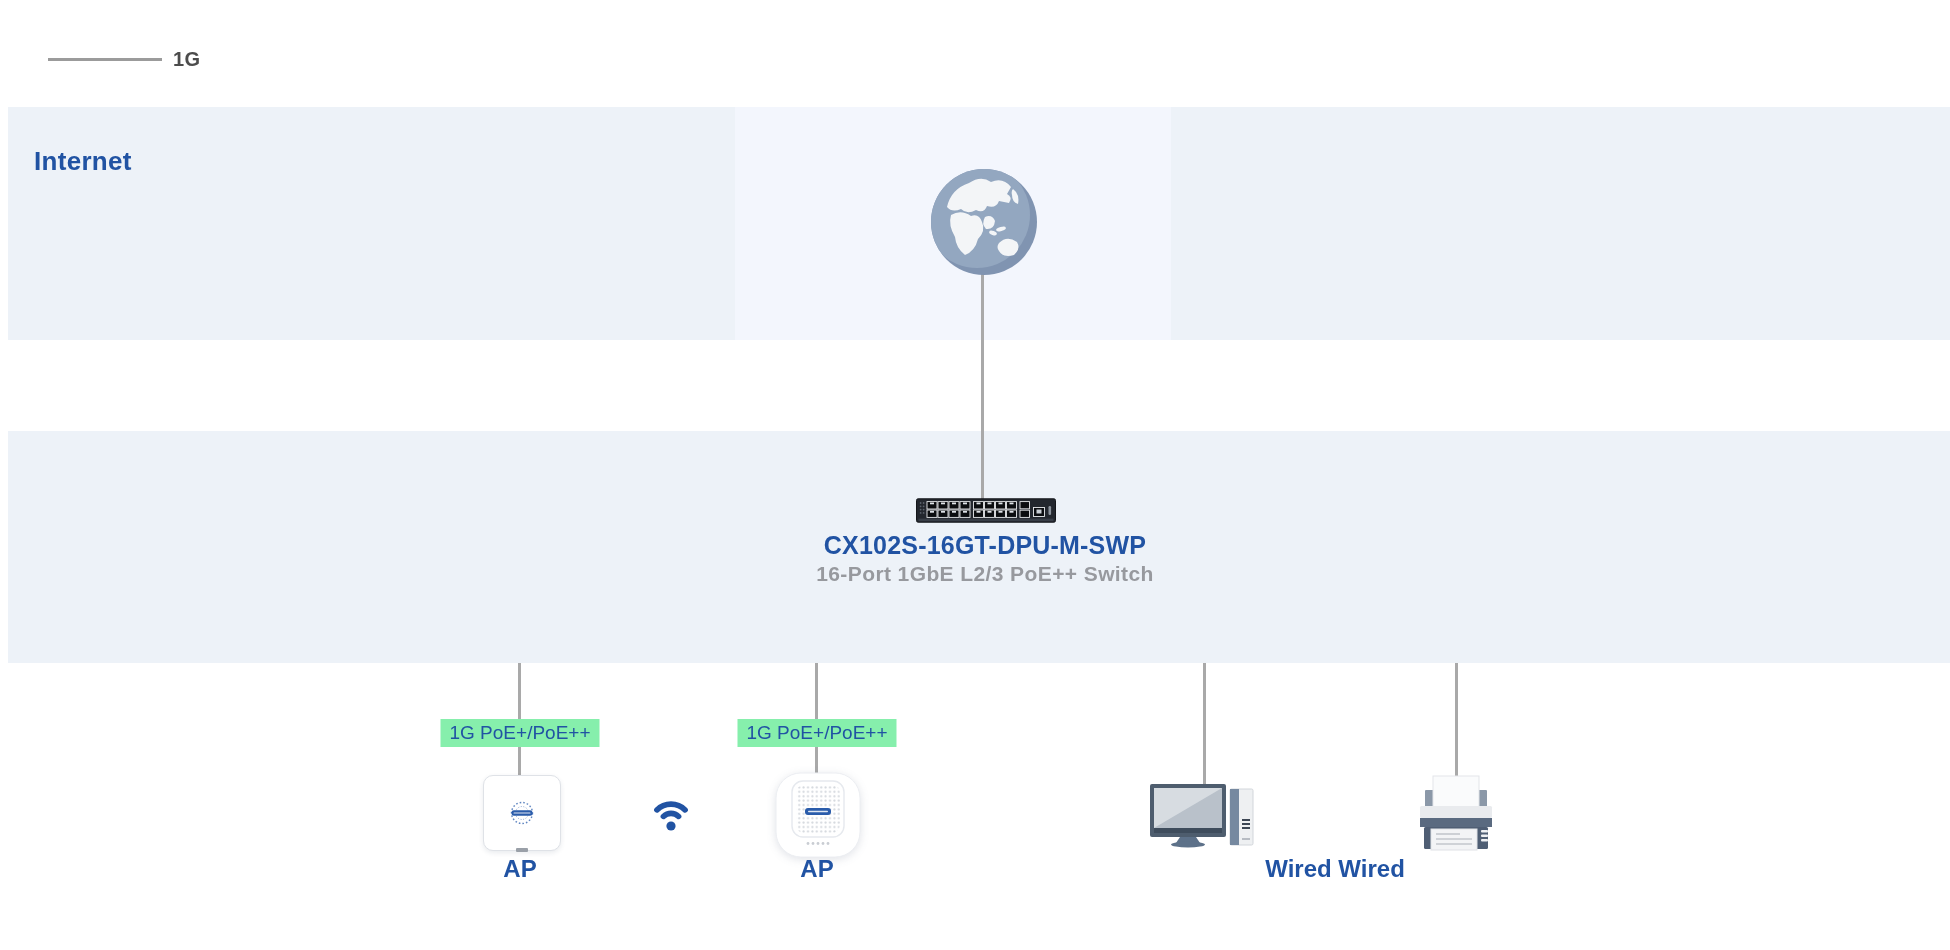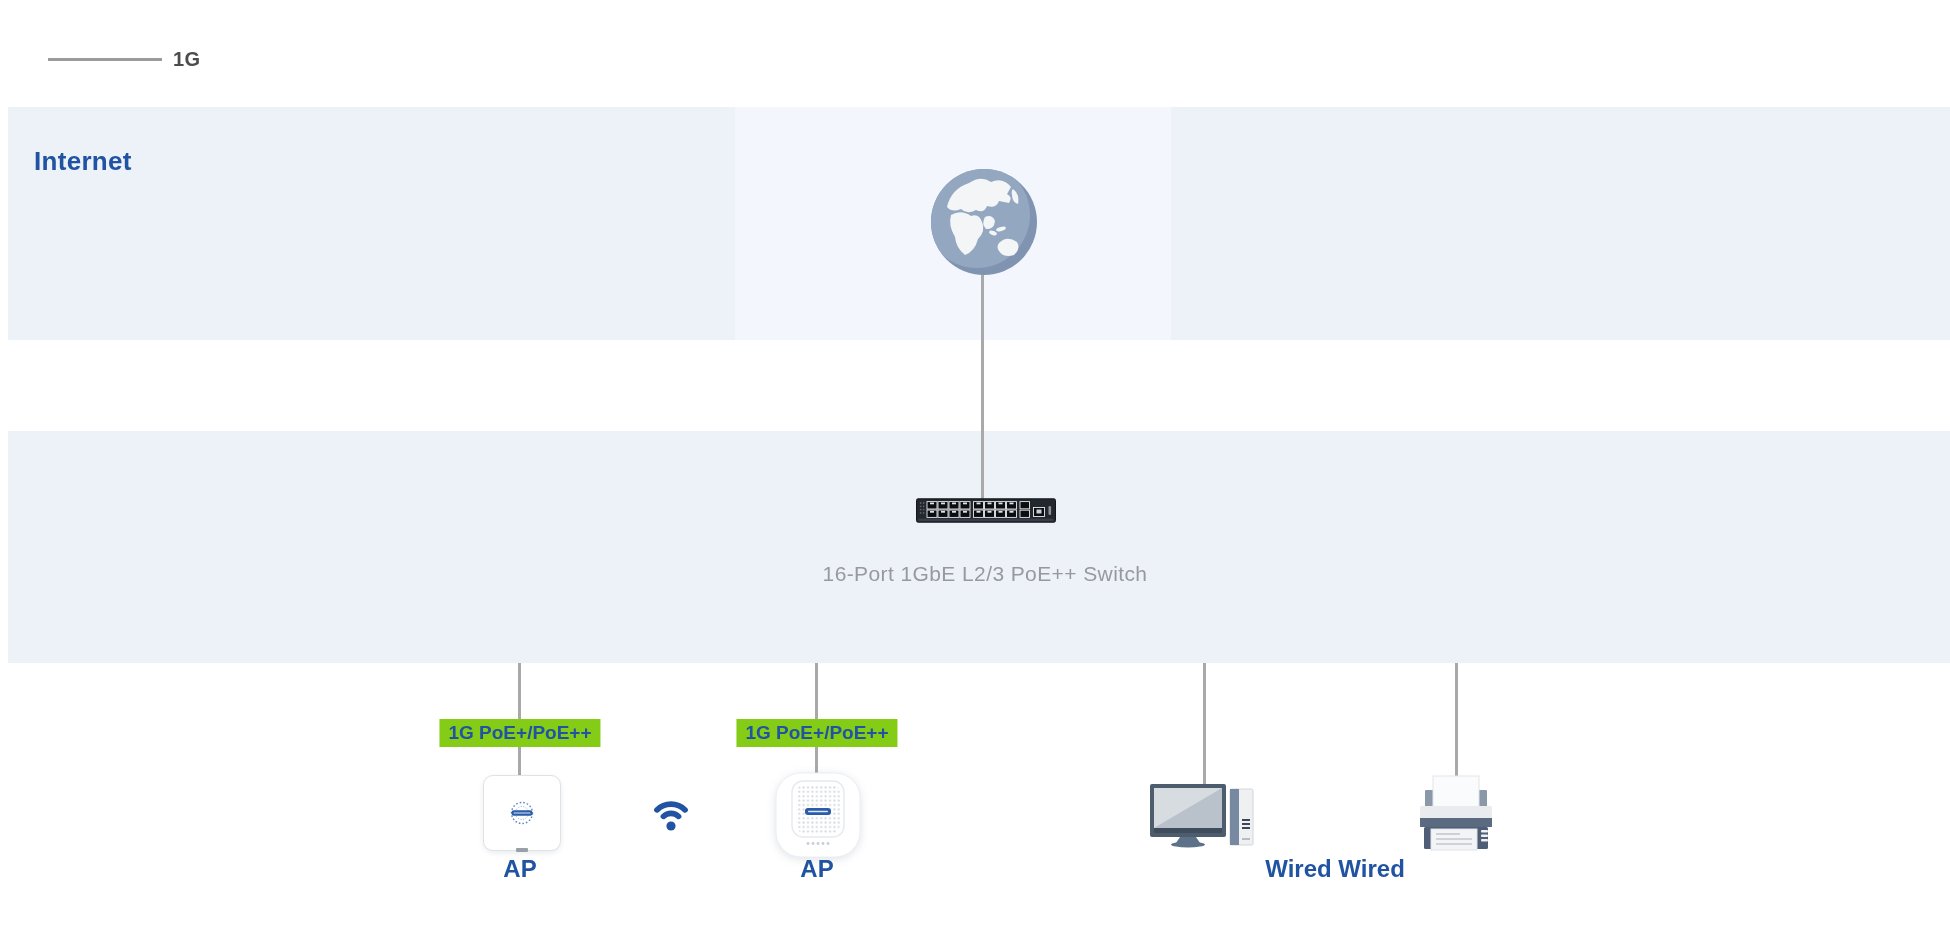--- a/index.html
+++ b/index.html
@@ -27,22 +27,22 @@
   .vline{position:absolute;width:3px;background:var(--connector-gray);}
   .trunk-line{left:973px;top:270px;height:231px;}
   .drop-ap1{left:510px;top:663px;height:113px;}
   .drop-ap2{left:807px;top:663px;height:113px;}
   .drop-pc{left:1195px;top:663px;height:122px;}
   .drop-printer{left:1447px;top:663px;height:114px;}
   .globe{position:absolute;left:921px;top:167px;}
   .switch-img{position:absolute;left:908px;top:498px;}
   .node-title{position:absolute;transform:translateX(-50%);font-weight:700;color:var(--accent-blue);white-space:nowrap;}
   .switch-title{left:977px;top:531px;font-size:25px;letter-spacing:0.2px;}
-  .switch-subtitle{position:absolute;left:977px;top:562px;transform:translateX(-50%);font-size:21px;color:var(--subtitle-gray);white-space:nowrap;letter-spacing:0.4px;}
-  .link-label{position:absolute;transform:translateX(-50%);background:#84cc16;padding:3px 9px;font-size:19px;font-weight:700;color:var(--accent-blue);white-space:nowrap;}
+  .switch-subtitle{position:absolute;left:977px;top:562px;transform:translateX(-50%);font-size:21px;color:var(--subtitle-gray);white-space:nowrap;letter-spacing:0.4px;font-weight:bold;}
+  .link-label{position:absolute;transform:translateX(-50%);background:#86efac;padding:3px 9px;font-size:19px;font-weight:400;color:var(--accent-blue);white-space:nowrap;}
   .poe-ap1{left:512px;top:719px;}
   .poe-ap2{left:809px;top:719px;}
   .ap-device{position:absolute;left:475px;top:775px;width:76px;height:74px;background:#fff;border:1px solid #dfe2e7;border-radius:10px;box-shadow:0 2px 5px rgba(40,60,90,0.10);display:flex;align-items:center;justify-content:center;}
   .ap-notch{position:absolute;bottom:-2px;left:50%;transform:translateX(-50%);width:12px;height:4px;background:#9aa0a8;border-radius:1px;}
   .ap2-img{position:absolute;left:767px;top:772px;filter:drop-shadow(0 2px 4px rgba(40,60,90,0.14));}
   .wifi{position:absolute;left:640px;top:794px;}
   .pc-img{position:absolute;left:1142px;top:782px;}
   .printer-img{position:absolute;left:1410px;top:774px;}
   .label-ap1{left:512px;top:855px;font-size:24px;}
   .label-ap2{left:809px;top:855px;font-size:24px;}
@@ -123,20 +123,21 @@
       <use href="#rjport" x="68.5" y="12.0"></use>
     <use href="#rjport" x="79.5" y="12.0"></use>
       <use href="#rjport" x="90.5" y="12.0"></use>
     <rect x="104" y="3.6" width="9.5" height="7.2" fill="#0b0d10" stroke="#e8eaed" stroke-width="0.9"></rect>
     <rect x="104" y="12.2" width="9.5" height="7.2" fill="#0b0d10" stroke="#e8eaed" stroke-width="0.9"></rect>
     <rect x="117.5" y="9.5" width="11" height="9" fill="#0b0d10" stroke="#e8eaed" stroke-width="0.9"></rect>
     <rect x="120.5" y="11.5" width="5" height="4" fill="#c9ced4"></rect>
     <rect x="132.5" y="8" width="2.6" height="9" rx="1.2" fill="#8b929b"></rect>
   </svg>
 
+  <div class="node-title switch-title">CX102S-16GT-DPU-M-SWP</div>
   <div class="switch-subtitle">16-Port 1GbE L2/3 PoE++ Switch</div>
 
   <div class="vline drop-ap1"></div>
   <div class="vline drop-ap2"></div>
   <div class="vline drop-pc"></div>
   <div class="vline drop-printer"></div>
 
   <div class="link-label poe-ap1">1G PoE+/PoE++</div>
   <div class="link-label poe-ap2">1G PoE+/PoE++</div>
 

